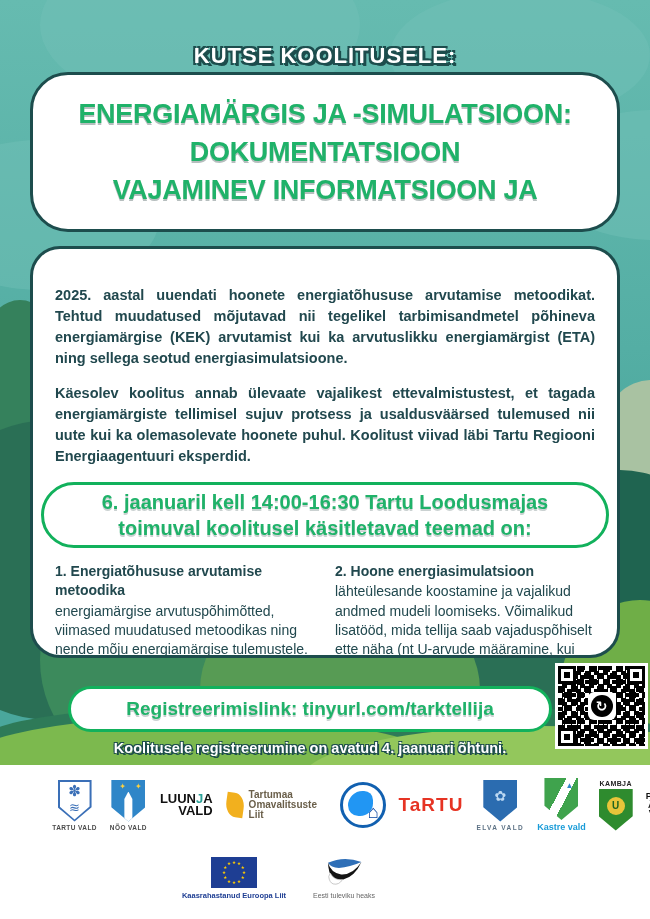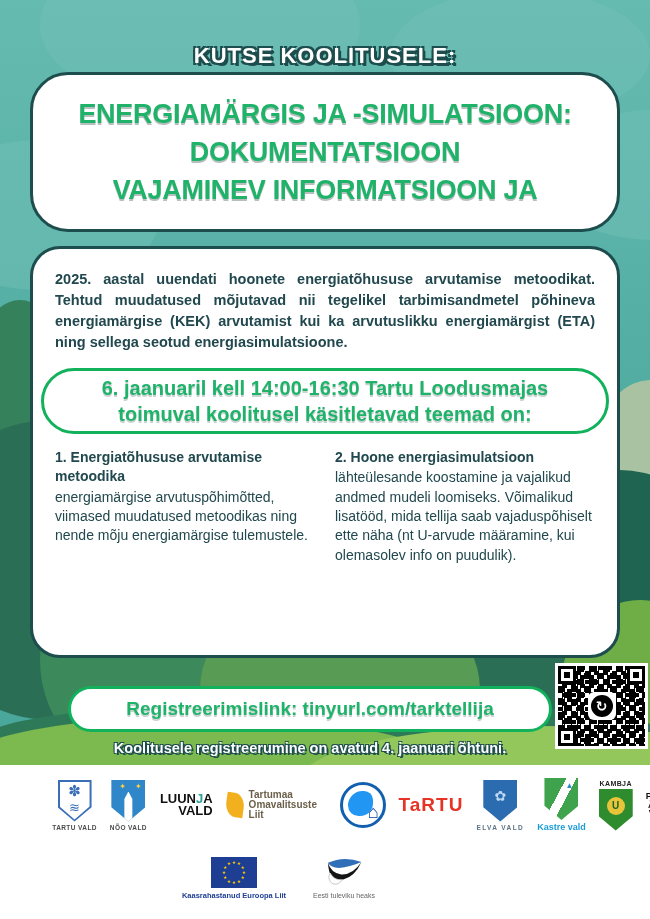--- a/index.html
+++ b/index.html
@@ -27,21 +27,21 @@
   
   .kicker{position:absolute;left:0;top:28px;width:100%;text-align:center;color:#fff;font-weight:bold;
           font-size:22px;letter-spacing:1px;
           text-shadow:-2px -2px 0 #1d4d4d,2px -2px 0 #1d4d4d,-2px 2px 0 #1d4d4d,2px 2px 0 #1d4d4d,3px 3px 0 #1d4d4d;margin-top:15px;}
   
   .card{position:absolute;background:#fff;border:3px solid #1d4d4d;box-sizing:border-box;}
   .title-card{left:30px;top:72px;width:590px;height:160px;border-radius:38px;
               display:flex;flex-direction:column;justify-content:center;align-items:center;}
   .title-line{color:#1fb269;font-weight:bold;font-size:27px;line-height:38px;white-space:nowrap;
               letter-spacing:-0.3px;text-shadow:0 2px 0 rgba(45,70,70,.35);}
-  .main-card{left:30px;top:246px;width:590px;height:412px;border-radius:30px;padding:20px 22px;overflow:hidden;}
+  .main-card{left:30px;top:246px;width:590px;height:412px;border-radius:30px;padding:36px 22px;overflow:hidden;}
   .body-text{color:#21484e;font-size:14.5px;line-height:1.45;font-weight:600;text-align:justify;margin:0;}
   .body-text + .body-text{margin-top:14px;}
   .pill{background:#fff;border:3px solid #12b15c;border-radius:44px;box-sizing:border-box;}
   .schedule-pill{margin:15px -14px 0;height:66px;display:flex;flex-direction:column;justify-content:center;align-items:center;text-align:right;}
   .schedule-line{color:#1fb269;font-weight:bold;font-size:20px;line-height:26px;white-space:nowrap;
                  text-shadow:0 2px 0 rgba(45,70,70,.25);}
   .columns{display:flex;gap:20px;margin-top:14px;}
   .col{flex:1;color:#21484e;font-size:14px;line-height:1.38;}
   .col-heading{font-weight:bold;margin:0 0 1px;}
   .col-body{margin:0;font-weight:500;}
@@ -152,20 +152,21 @@
   <div class="kicker">KUTSE KOOLITUSELE:</div>
 
   <div class="card title-card">
     <div class="title-line">ENERGIAMÄRGIS JA -SIMULATSIOON:</div>
     <div class="title-line">DOKUMENTATSIOON</div>
     <div class="title-line">VAJAMINEV INFORMATSIOON JA</div>
   </div>
 
   <div class="card main-card">
     <p class="body-text">2025. aastal uuendati hoonete energiatõhususe arvutamise metoodikat. Tehtud muudatused mõjutavad nii tegelikel tarbimisandmetel põhineva energiamärgise (KEK) arvutamist kui ka arvutuslikku energiamärgist (ETA) ning sellega seotud energiasimulatsioone.</p>
+    <p class="body-text">Käesolev koolitus annab ülevaate vajalikest ettevalmistustest, et tagada energiamärgiste tellimisel sujuv protsess ja usaldusväärsed tulemused nii uute kui ka olemasolevate hoonete puhul. Koolitust viivad läbi Tartu Regiooni Energiaagentuuri eksperdid.</p>
     <div class="pill schedule-pill">
       <div class="schedule-line">6. jaanuaril kell 14:00-16:30 Tartu Loodusmajas</div>
       <div class="schedule-line">toimuval koolitusel käsitletavad teemad on:</div>
     </div>
     <div class="columns">
       <div class="col">
         <p class="col-heading">1. Energiatõhususe arvutamise metoodika</p>
         <p class="col-body">energiamärgise arvutuspõhimõtted, viimased muudatused metoodikas ning nende mõju energiamärgise tulemustele.</p>
       </div>
       <div class="col">

